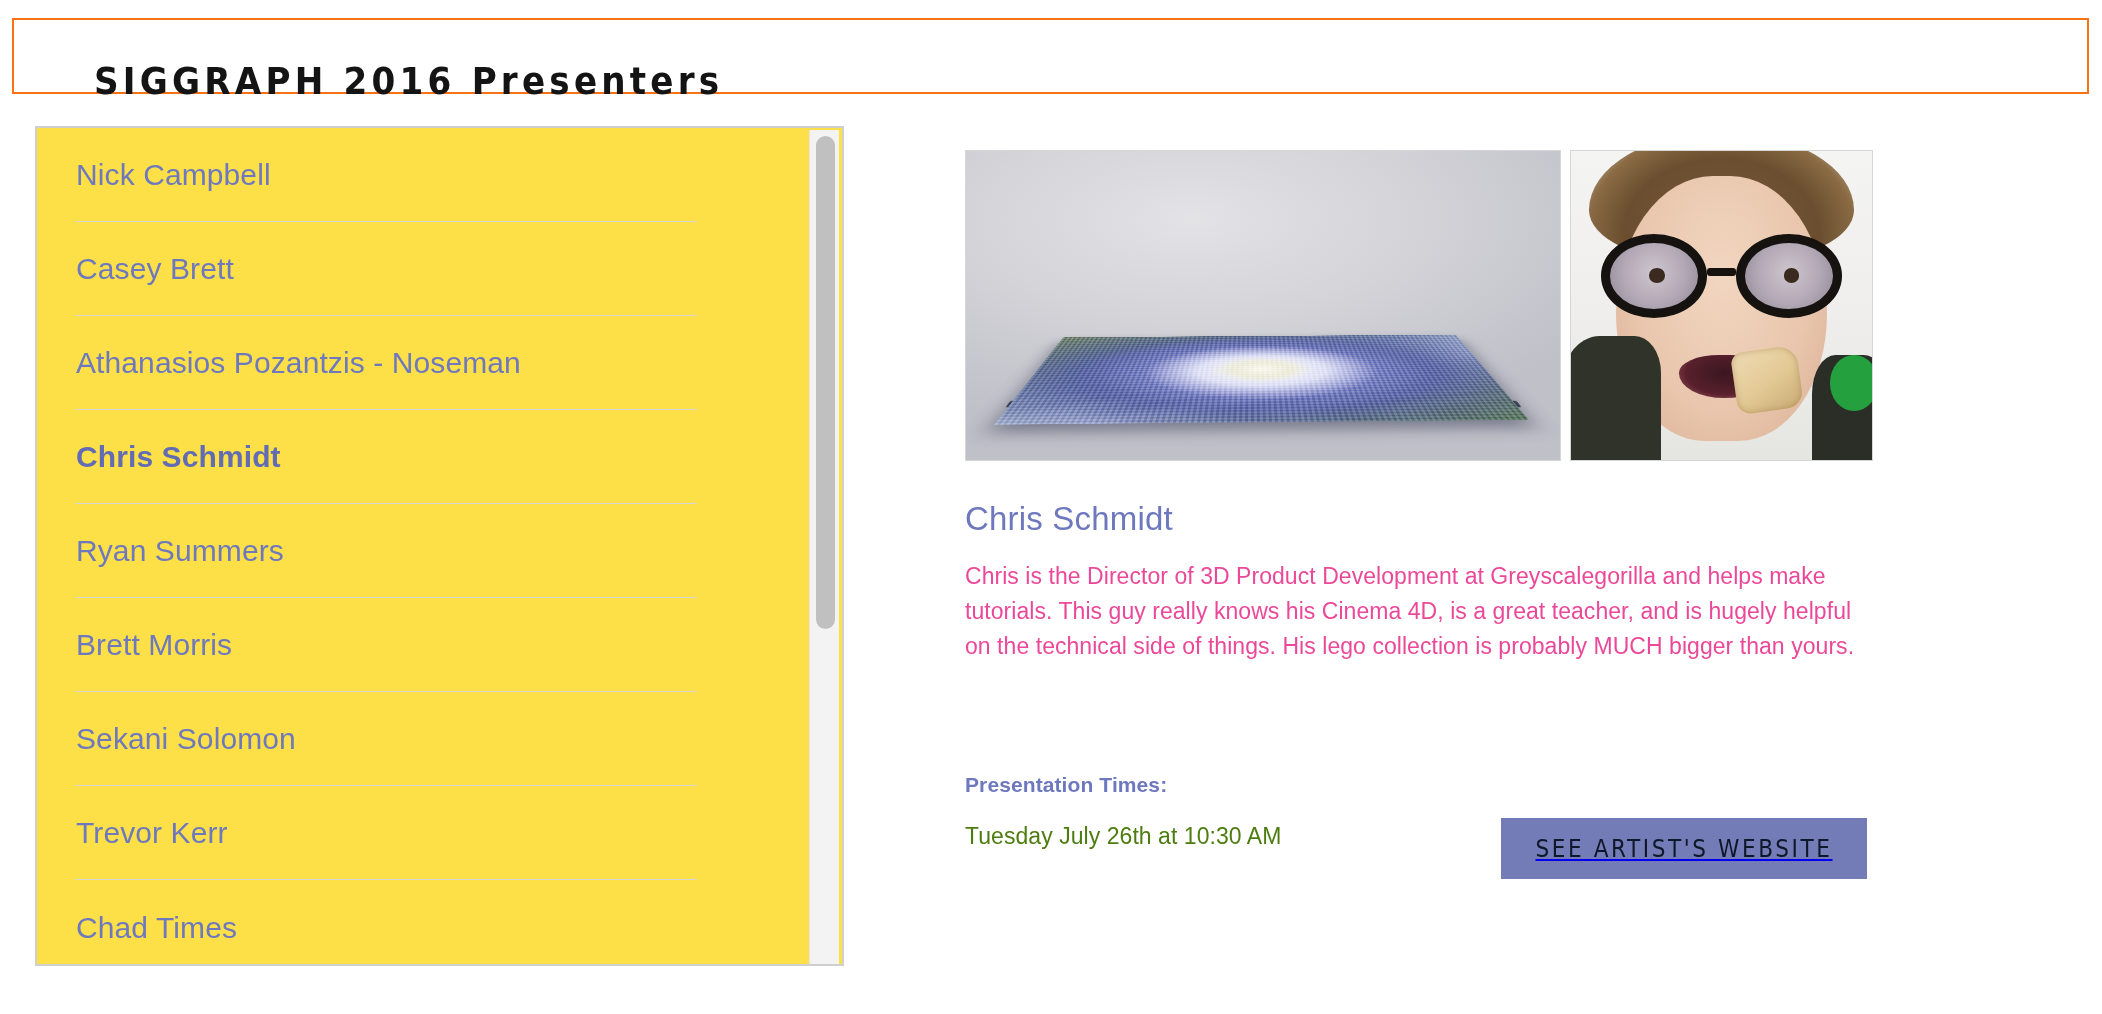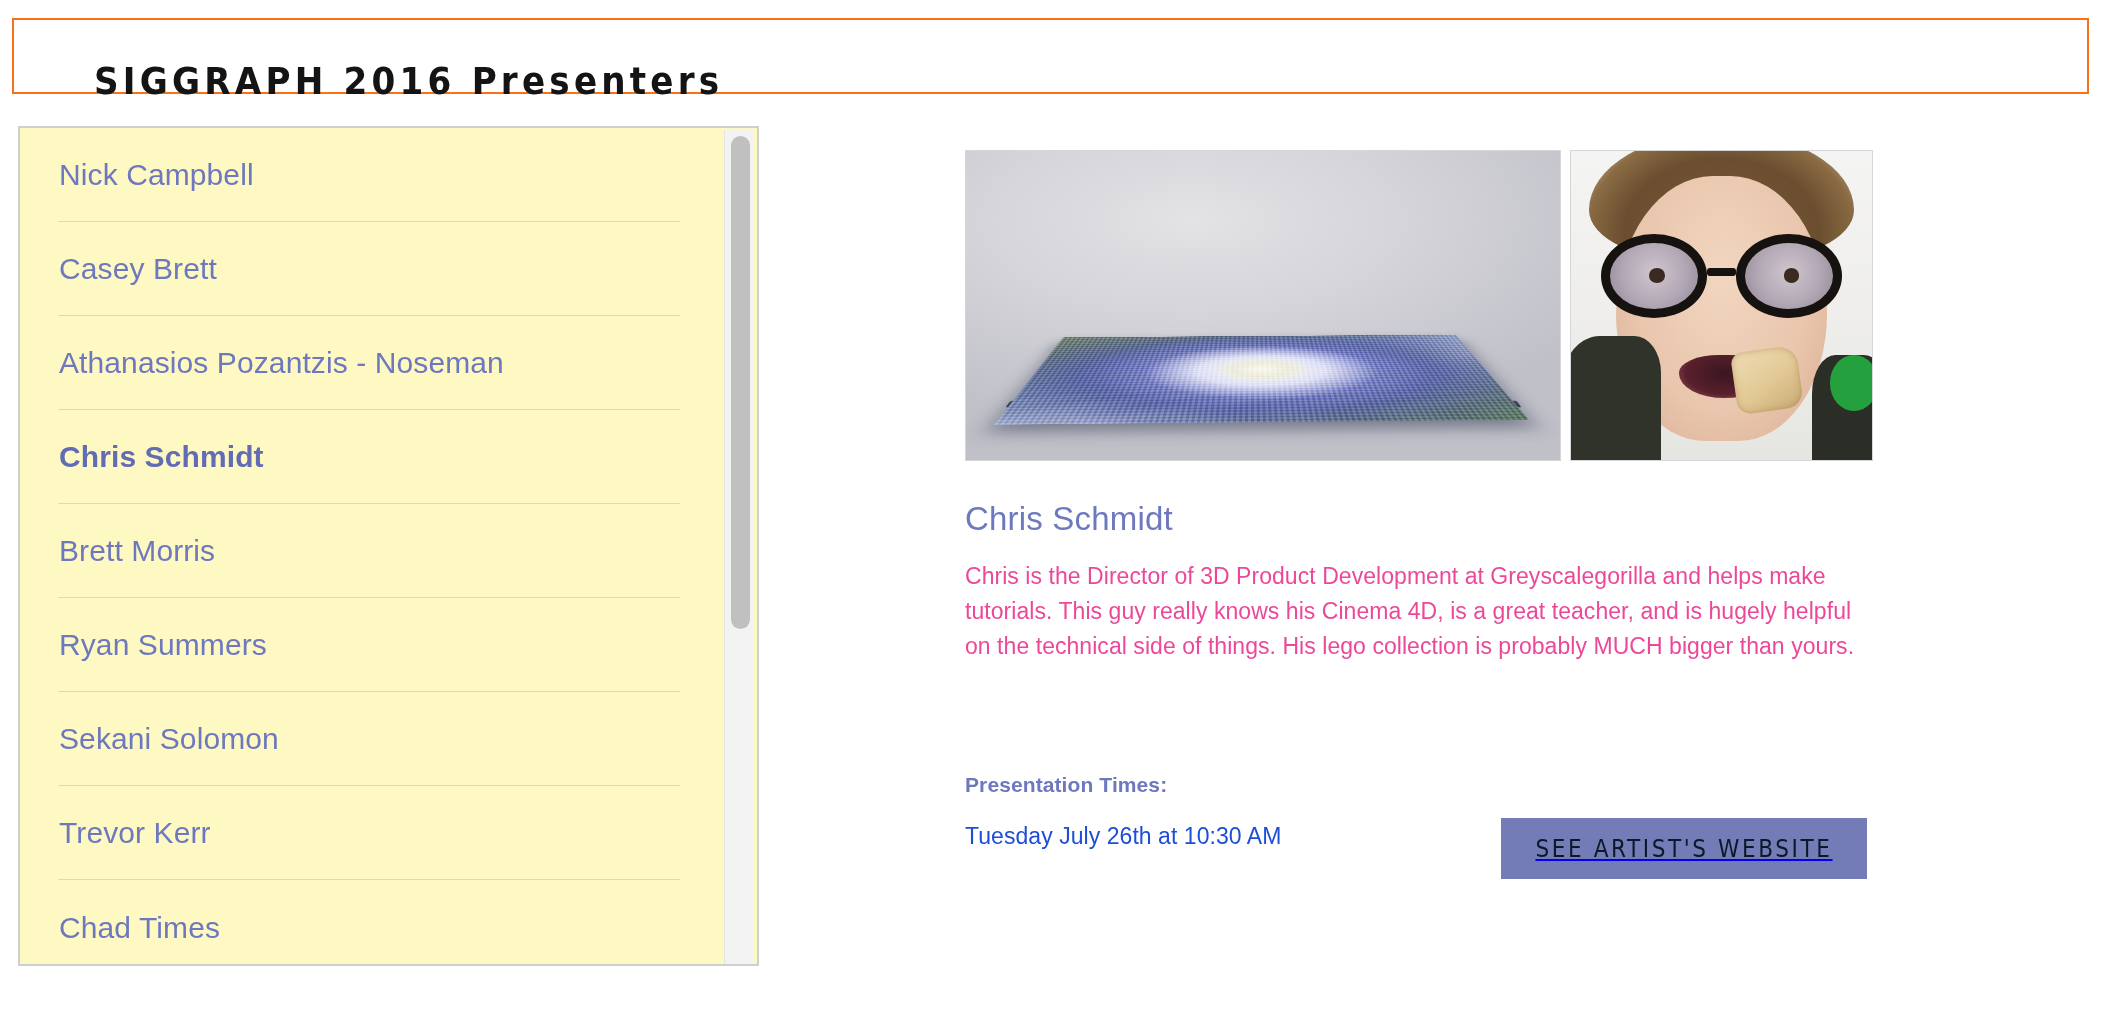--- a/index.html
+++ b/index.html
@@ -42,26 +42,26 @@
     font-size: 38px;
     letter-spacing: 4.2px;
     color: #141414;
     white-space: nowrap;
     transform-origin: left center;
   }
 
   
   .sidebar-box {
     position: absolute;
-    left: 18px;
+    left: 35px;
     top: 126px;
-    width: 741px;
+    width: 809px;
     height: 840px;
     border: 2px solid #cfcfcf;
-    background: #fef9c3;
+    background: #fde047;
     overflow: hidden;
   }
   .sidebar-inner {
     position: absolute;
     left: 0;
     top: 0;
     width: 700px;
     height: 100%;
     padding: 0 0 0 0;
   }
@@ -318,21 +318,21 @@
   .times-label {
     font-size: 21px;
     font-weight: 700;
     color: #6d78be;
     letter-spacing: 0.1px;
     margin: 0;
   }
   .times-value {
     margin: 26px 0 0 0;
     font-size: 23px;
-    color: #1d4ed8;
+    color: #4d7c0f;
     letter-spacing: 0.05px;
   }
 
   .website-button {
     position: absolute;
     left: 1501px;
     top: 818px;
     width: 366px;
     height: 61px;
     background: #737cb6;
@@ -371,24 +371,24 @@
         <li class="presenter-item">
           <a class="presenter-link" href="#">Casey Brett</a>
         </li>
         <li class="presenter-item">
           <a class="presenter-link" href="#">Athanasios Pozantzis - Noseman</a>
         </li>
         <li class="presenter-item">
           <a class="presenter-link selected" href="#">Chris Schmidt</a>
         </li>
         <li class="presenter-item">
+          <a class="presenter-link" href="#">Ryan Summers</a>
+        </li>
+        <li class="presenter-item">
           <a class="presenter-link" href="#">Brett Morris</a>
-        </li>
-        <li class="presenter-item">
-          <a class="presenter-link" href="#">Ryan Summers</a>
         </li>
         <li class="presenter-item">
           <a class="presenter-link" href="#">Sekani Solomon</a>
         </li>
         <li class="presenter-item">
           <a class="presenter-link" href="#">Trevor Kerr</a>
         </li>
         <li class="presenter-item">
           <a class="presenter-link" href="#">Chad Times</a>
         </li>

